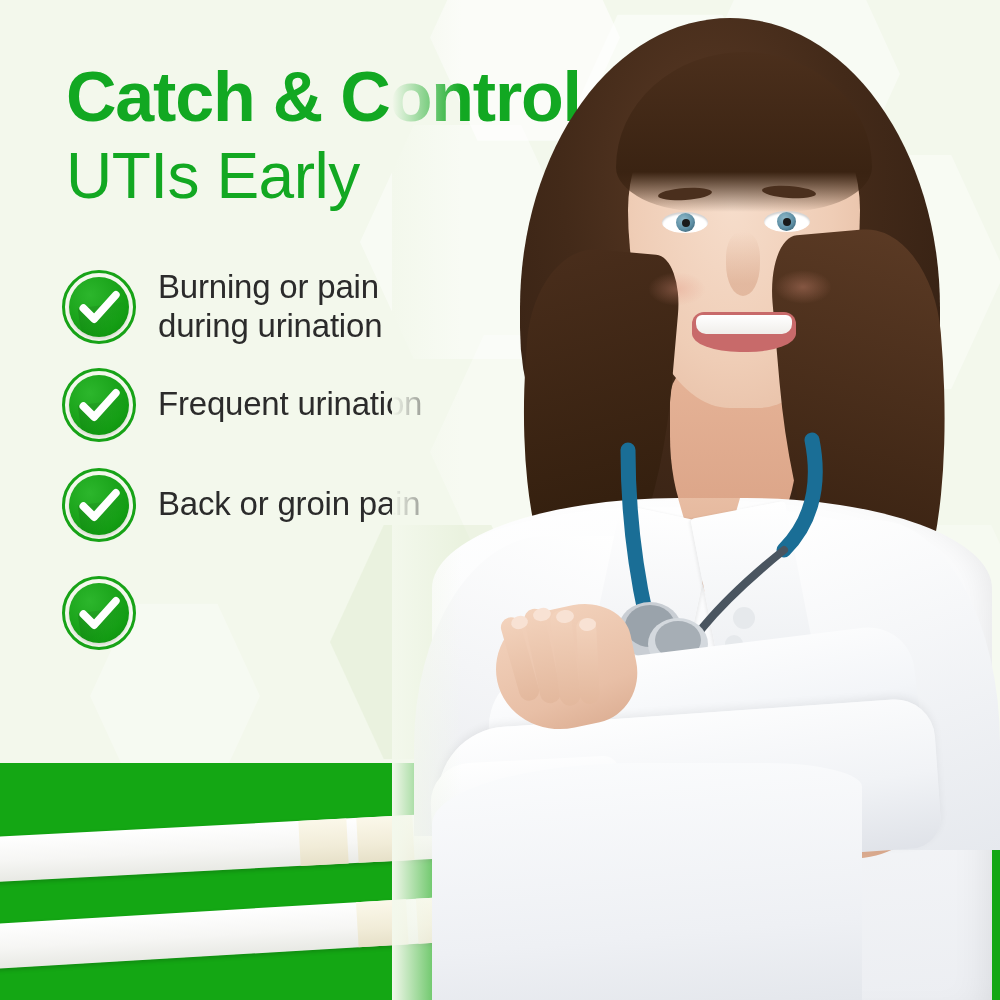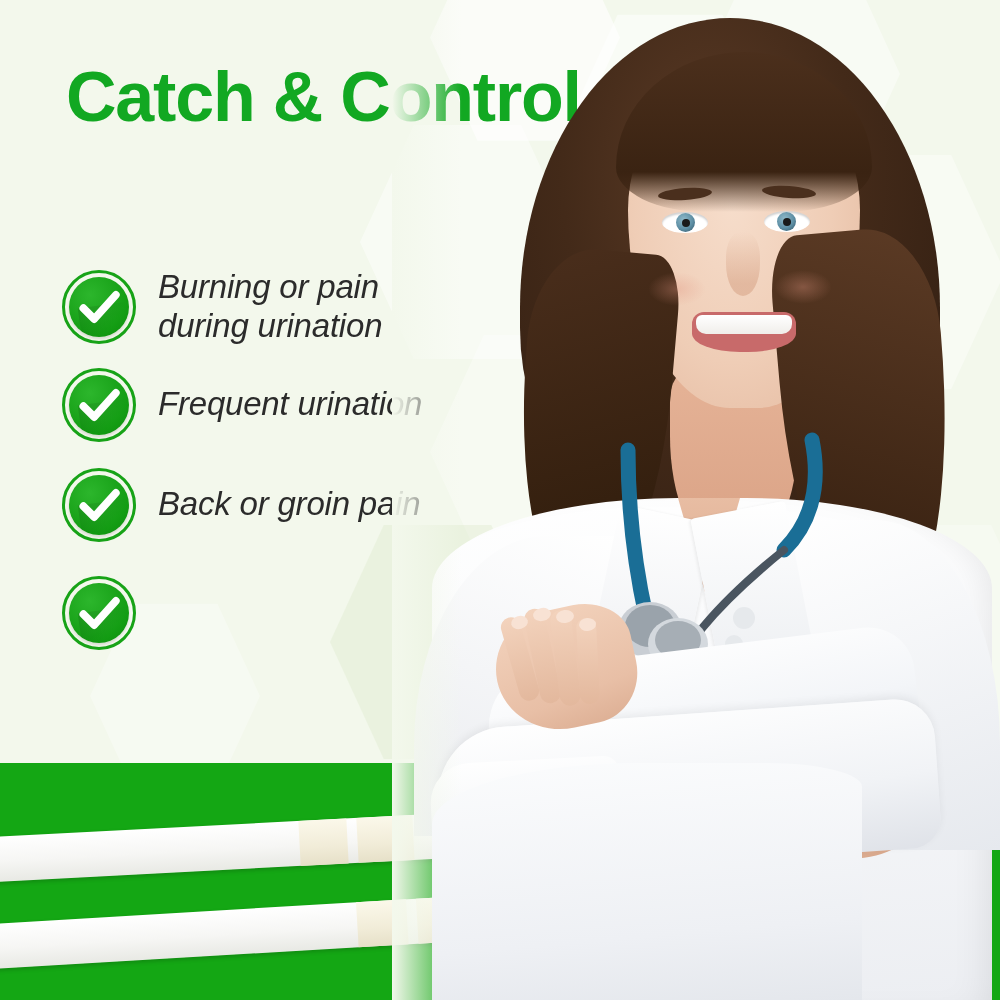--- a/index.html
+++ b/index.html
@@ -34,21 +34,21 @@
   .headline .l2{
     display:block;
     margin-top:12px;
     font-size:64px;font-weight:normal;color:#12a822;
     letter-spacing:-0.5px;
     white-space:nowrap;
   }
 
   
   .symptom-list{
-    position:absolute;left:62px;top:268px;width:470px;font-style:italic;
+    position:absolute;left:62px;top:268px;width:470px;
   }
   .symptom-row{
     display:flex;align-items:center;gap:22px;margin-bottom:26px;
   }
   .symptom-row.two-line{margin-bottom:22px;}
   .check-badge{
     position:relative;flex:0 0 auto;
     width:74px;height:74px;
   }
   .check-badge .ring{
@@ -298,20 +298,21 @@
     <div class="hex" style="left:790px;top:150px;width:215px;height:244px;background:rgba(255,255,255,0.40);"></div>
     <div class="hex" style="left:430px;top:330px;width:215px;height:244px;background:rgba(255,255,255,0.34);"></div>
     <div class="hex" style="left:690px;top:360px;width:220px;height:250px;background:rgba(255,255,255,0.30);"></div>
     <div class="hex" style="left:330px;top:520px;width:215px;height:244px;background:rgba(223,236,208,0.45);"></div>
     <div class="hex" style="left:830px;top:520px;width:215px;height:244px;background:rgba(255,255,255,0.28);"></div>
     <div class="hex" style="left:90px;top:600px;width:170px;height:192px;background:rgba(255,255,255,0.30);"></div>
   </div>
 
   <div class="headline">
     <span class="l1">Catch &amp; Control</span>
+    <span class="l2">UTIs Early</span>
   </div>
 
   <div class="symptom-list">
 
     <div class="symptom-row two-line">
       <span class="check-badge">
         <span class="ring"></span>
           <span class="disc"></span>
         <svg viewBox="0 0 100 100">
             <path d="M24 52 L42 70 L78 30" fill="none" stroke="#ffffff" stroke-width="13" stroke-linecap="round" stroke-linejoin="round"></path>

